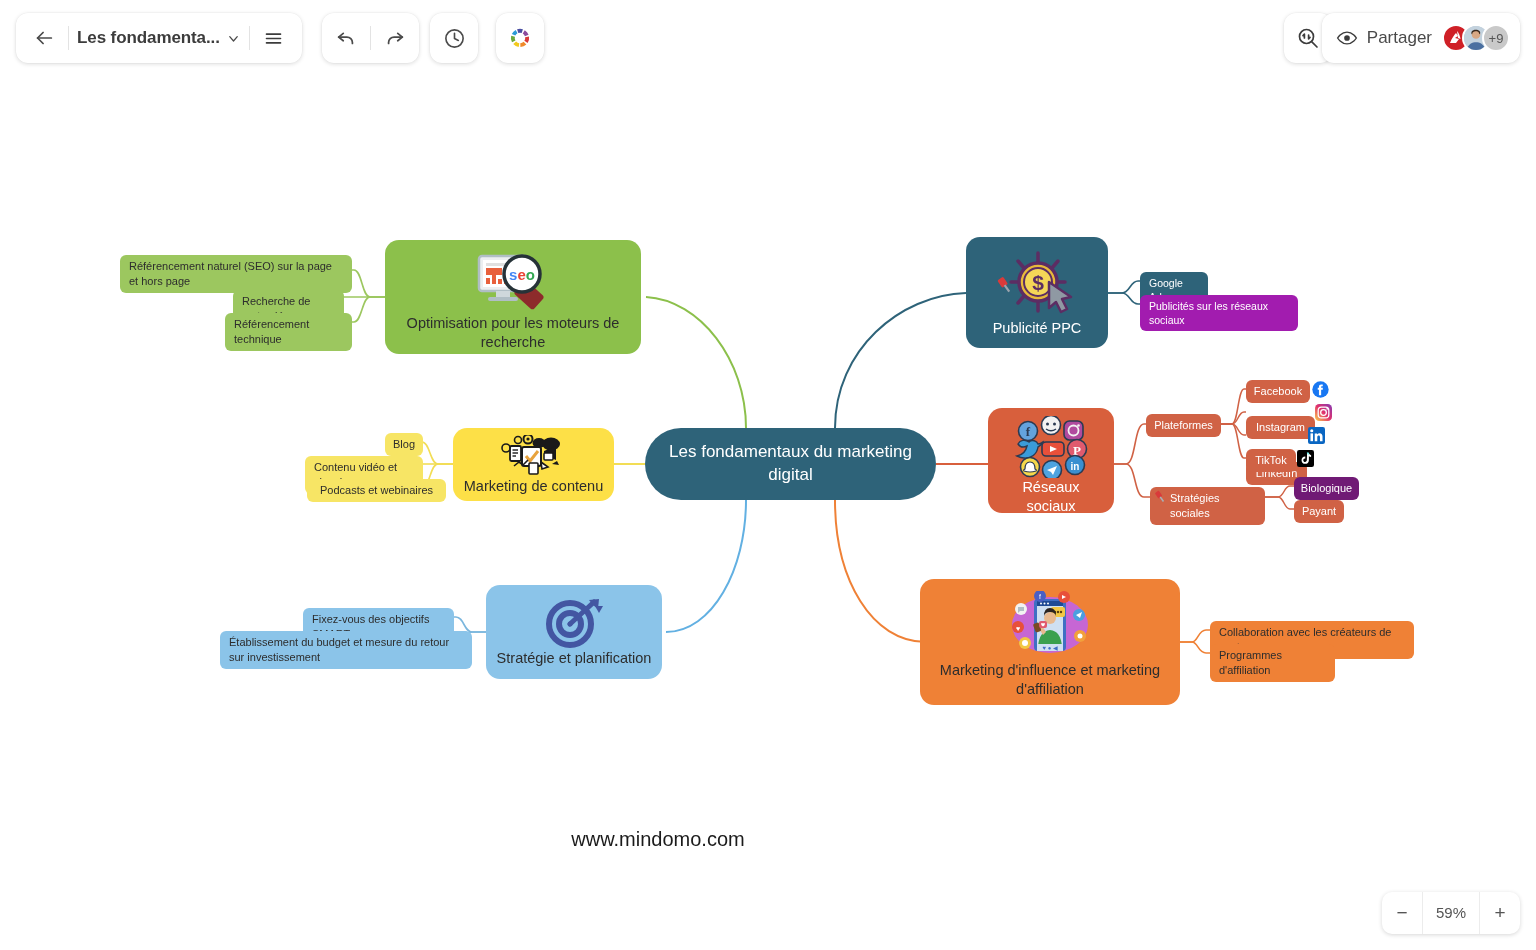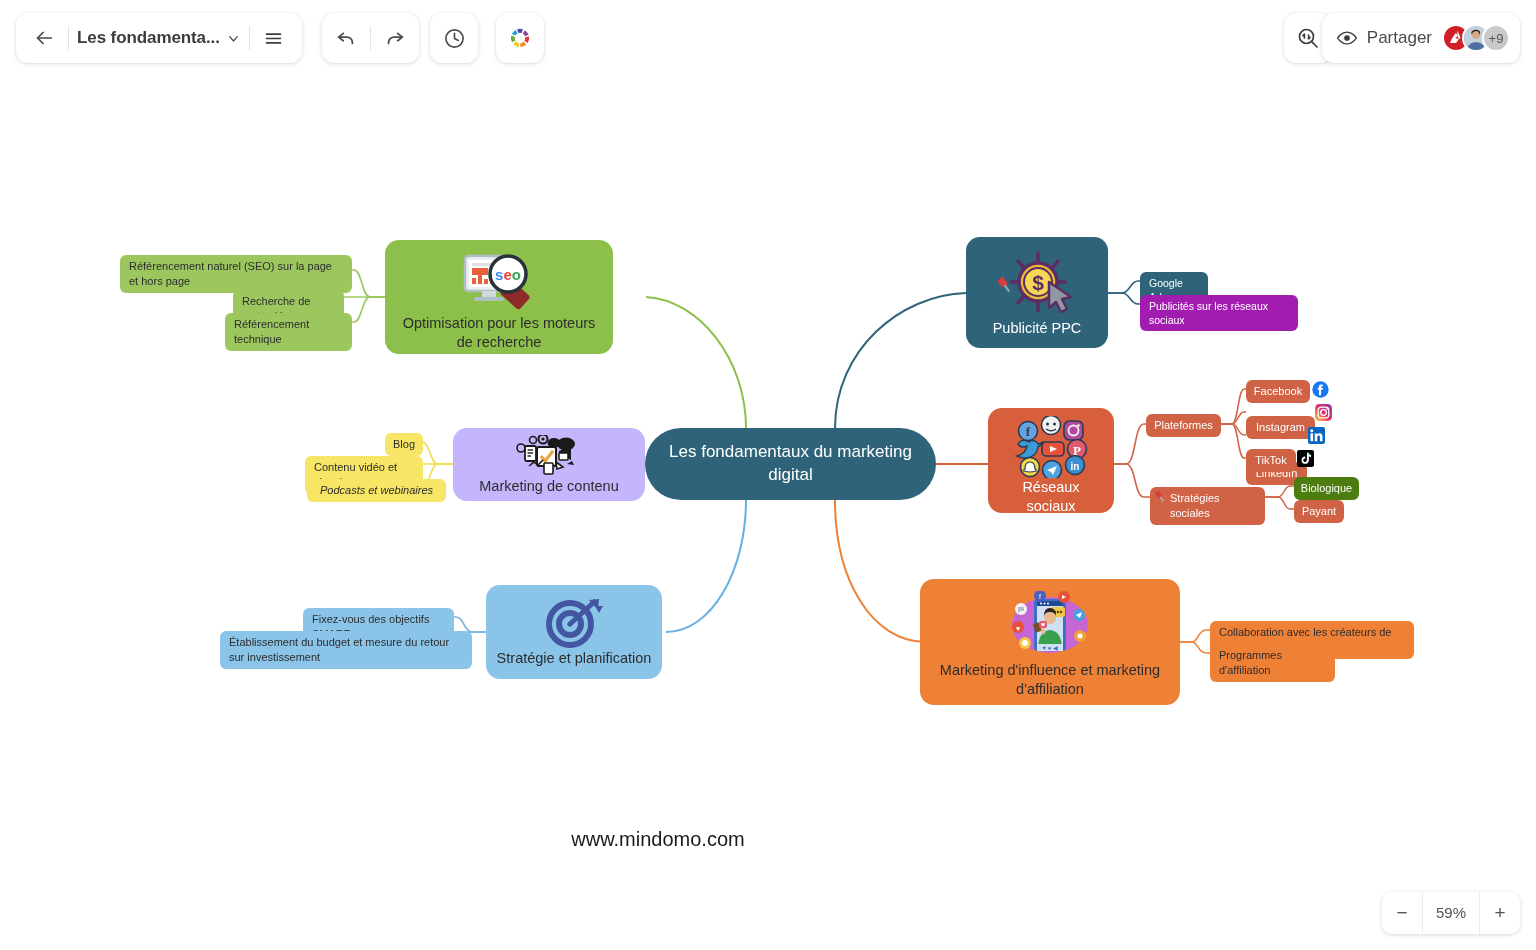--- a/index.html
+++ b/index.html
@@ -251,21 +251,21 @@
 
       <path d="M1180,642 L1192,642 C1198,642 1198,630 1206,630 L1210,630" stroke="#ef8136" stroke-width="1.6" fill="none"></path>
       <path d="M1180,642 L1192,642 C1198,642 1198,653 1206,653 L1210,653" stroke="#ef8136" stroke-width="1.6" fill="none"></path>
     </svg>
 
     <div class="topic" id="center-node" style="position:absolute;left:645px;top:428px;width:291px;height:72px;background:#2e6379;
                 border-radius:36px;justify-content:center;">
       <div class="tlabel" style="color:#ffffff;font-size:17px;line-height:1.35;max-width:250px;">Les fondamentaux du marketing digital</div>
     </div>
 
-    <div class="topic" style="position:absolute;left:385px;top:240px;width:228px;height:114px;background:#8cc04b;">
+    <div class="topic" style="position:absolute;left:385px;top:240px;width:256px;height:114px;background:#8cc04b;">
       <div class="ticon">
         <svg width="78" height="62" viewBox="0 0 78 62">
           <rect x="5" y="4" width="48" height="35" rx="3" fill="#eceff1" stroke="#b0bec5" stroke-width="2.5"></rect>
           <rect x="9" y="8" width="40" height="27" fill="#fff"></rect>
           <rect x="12" y="11" width="24" height="3" fill="#e0e0e0"></rect>
           <rect x="12" y="16" width="16" height="7" fill="#e8603c"></rect>
           <rect x="12" y="26" width="4" height="6" fill="#e8603c"></rect>
           <rect x="18" y="23" width="4" height="9" fill="#e8603c"></rect>
           <rect x="24" y="27" width="4" height="5" fill="#e8603c"></rect>
           <rect x="30" y="25" width="4" height="7" fill="#e8603c"></rect>
@@ -277,21 +277,21 @@
             <tspan fill="#4285f4">s</tspan><tspan fill="#ea4335">e</tspan><tspan fill="#34a853">o</tspan>
           </text>
         </svg>
       </div>
       <div class="tlabel" style="color:#2d2d2d;">Optimisation pour les moteurs de recherche</div>
     </div>
     <div class="sub dark" style="left:120px;top:255px;width:232px;background:#9cc75f;">Référencement naturel (SEO) sur la page et hors page</div>
     <div class="sub dark" style="left:233px;top:290px;width:111px;background:#9cc75f;justify-content:center;">Recherche de mots-clés</div>
     <div class="sub dark" style="left:225px;top:313px;width:127px;background:#9cc75f;justify-content:center;">Référencement technique</div>
 
-    <div class="topic" style="position:absolute;left:453px;top:428px;width:192px;height:73px;background:#c4b5fd;padding:7px 8px;">
+    <div class="topic" style="position:absolute;left:453px;top:428px;width:161px;height:73px;background:#fde047;padding:7px 8px;">
       <div class="ticon">
         <svg width="72" height="42" viewBox="0 0 72 42">
           <ellipse cx="53" cy="9" rx="9" ry="6.5" fill="#1a1a1a"></ellipse>
           <ellipse cx="41" cy="8" rx="6.5" ry="5" fill="#1a1a1a"></ellipse>
           <rect x="24" y="12" width="19" height="19" rx="2" fill="#fff" stroke="#1a1a1a" stroke-width="2"></rect>
           <polyline points="28,21 32,26 40,16" stroke="#e8a33d" stroke-width="3" fill="none"></polyline>
           <rect x="12" y="11" width="11" height="15" rx="1.5" fill="#fff" stroke="#1a1a1a" stroke-width="1.8"></rect>
           <line x1="14.5" y1="15" x2="20" y2="15" stroke="#1a1a1a" stroke-width="1.4"></line>
           <line x1="14.5" y1="18" x2="20" y2="18" stroke="#1a1a1a" stroke-width="1.4"></line>
           <line x1="14.5" y1="21" x2="18" y2="21" stroke="#1a1a1a" stroke-width="1.4"></line>
@@ -304,21 +304,21 @@
           <path d="M16,31 l5,-4 4,3 5,-5" stroke="#1a1a1a" stroke-width="1.6" fill="none"></path>
           <rect x="31" y="28" width="9" height="11" rx="1" fill="#fff" stroke="#1a1a1a" stroke-width="1.6"></rect>
           <path d="M43,27 l7,5 -6,2 z" fill="#fff" stroke="#1a1a1a" stroke-width="1.6"></path>
           <path d="M54,29 l5,-3 2,4 z" fill="#1a1a1a"></path>
         </svg>
       </div>
       <div class="tlabel" style="color:#2d2d2d;">Marketing de contenu</div>
     </div>
     <div class="sub dark" style="left:385px;top:433px;width:38px;background:#f7e565;justify-content:center;">Blog</div>
     <div class="sub dark" style="left:305px;top:456px;width:118px;background:#f7e565;justify-content:center;">Contenu vidéo et visuel</div>
-    <div class="sub dark" style="left:307px;top:479px;width:139px;background:#f7e565;justify-content:center;font-style:italic;">Podcasts et webinaires</div>
+    <div class="sub dark" style="left:307px;top:479px;width:139px;background:#f7e565;justify-content:center;">Podcasts et webinaires</div>
 
     <div class="topic" style="position:absolute;left:486px;top:585px;width:176px;height:94px;background:#8bc4e9;">
       <div class="ticon">
         <svg width="64" height="52" viewBox="0 0 64 52">
           <circle cx="28" cy="27" r="21" fill="none" stroke="#4356a2" stroke-width="6"></circle>
           <circle cx="28" cy="27" r="11" fill="none" stroke="#4356a2" stroke-width="6"></circle>
           <circle cx="28" cy="27" r="2.5" fill="#4356a2"></circle>
           <line x1="28" y1="27" x2="52" y2="5" stroke="#4356a2" stroke-width="5" stroke-linecap="round"></line>
           <path d="M47,3 l10,-1 -1,10 -5,-4 z" fill="#4356a2"></path>
           <path d="M53,9 l8,0 -4,7 z" fill="#4356a2"></path>
@@ -424,21 +424,21 @@
 
     <div class="sub white" style="left:1150px;top:487px;width:115px;background:#d06245;align-items:center;padding-left:20px;">
       <svg class="pin" viewBox="0 0 16 16" style="left:3px;top:3px;">
         <g transform="rotate(-35 8 8)">
           <rect x="5.5" y="1" width="5.5" height="7.5" rx="1.2" fill="#d93a3a"></rect>
           <rect x="7.4" y="8" width="1.8" height="6.5" fill="#a8b0b8"></rect>
         </g>
       </svg>
       <span>Stratégies sociales</span>
     </div>
-    <div class="sub white" style="left:1294px;top:477px;width:65px;background:#4d7c0f;justify-content:center;">Biologique</div>
+    <div class="sub white" style="left:1294px;top:477px;width:65px;background:#701a75;justify-content:center;">Biologique</div>
     <div class="sub white" style="left:1294px;top:500px;width:50px;background:#d06245;justify-content:center;">Payant</div>
 
     <div class="topic" style="position:absolute;left:920px;top:579px;width:260px;height:126px;background:#ef8136;">
       <div class="ticon">
         <svg width="86" height="70" viewBox="0 0 86 70">
           <ellipse cx="43" cy="34" rx="38" ry="28" fill="#c666d4"></ellipse>
           <rect x="27" y="8" width="32" height="52" rx="4" fill="#3f6fc4"></rect>
           <rect x="30" y="14" width="26" height="40" fill="#cfe0f2"></rect>
           <rect x="30" y="10" width="26" height="5" fill="#1f4a94"></rect>
           <circle cx="34" cy="12.5" r="1" fill="#fff"></circle>

